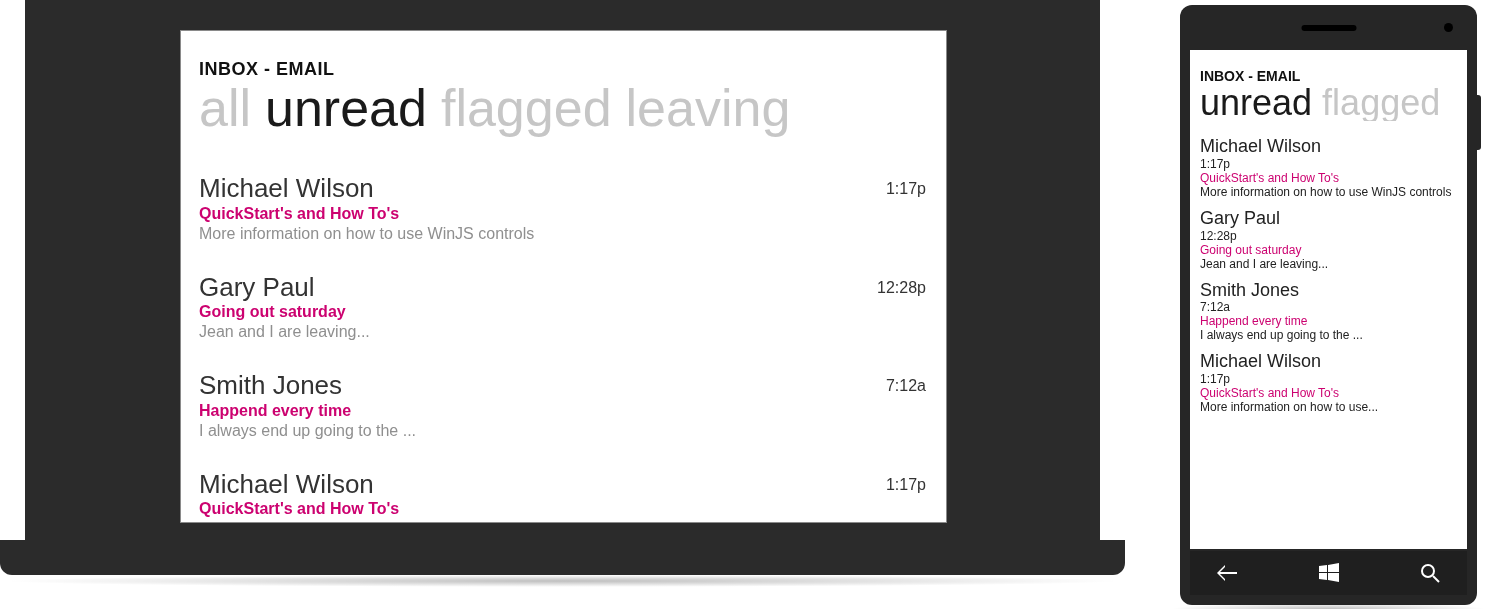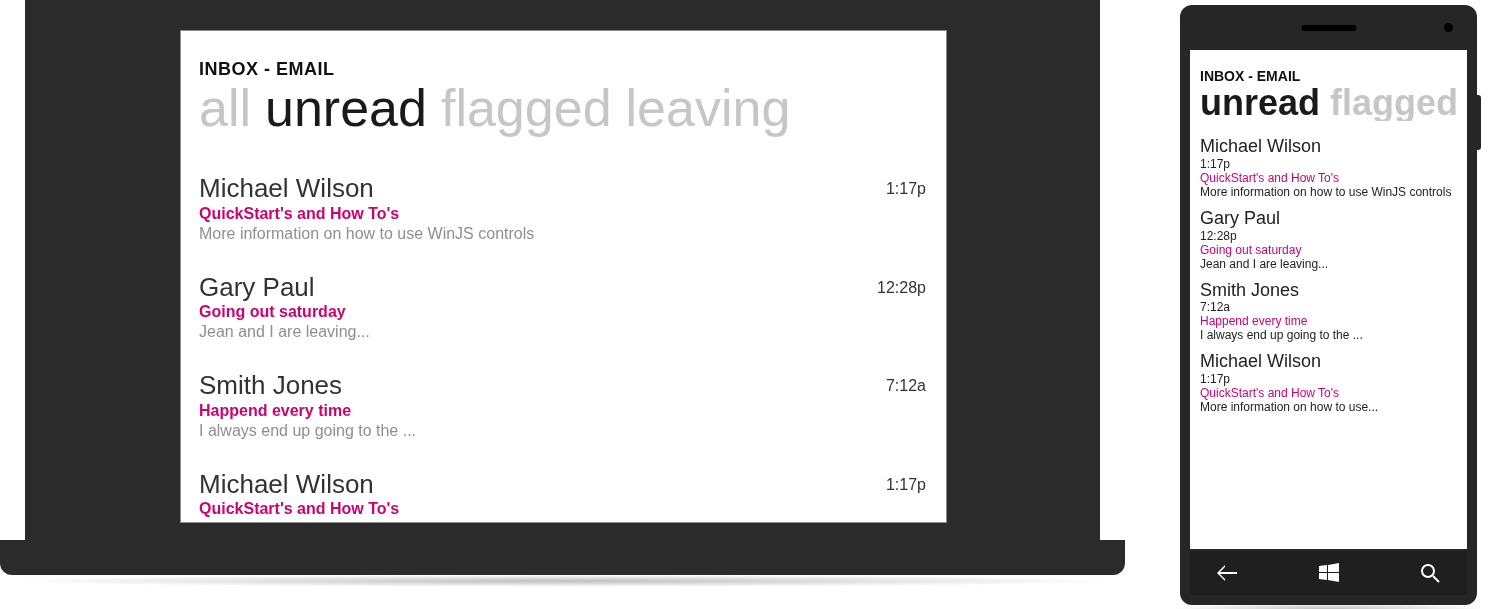--- a/index.html
+++ b/index.html
@@ -162,21 +162,21 @@
   .phone-bottom-bar svg{fill:#fff;}
   .nav-btn{cursor:pointer; display:flex; align-items:center; justify-content:center; width:30px;height:30px;}
 
   .p-title{
     font-size:14px;
     font-weight:700;
     color:#111;
   }
   .p-pivot{
     font-size:36px;
-    font-weight:700;
+    font-weight:400;
     color:#c6c6c6;
     white-space:nowrap;
     line-height:1;
     margin-top:1px;
     overflow:hidden;
   }
   .p-pivot span{margin-right:10px;cursor:pointer;}
   .p-pivot .active{color:#1a1a1a;}
   .p-list{margin-top:16px;}
   .p-item{margin-bottom:10px;cursor:default;}

